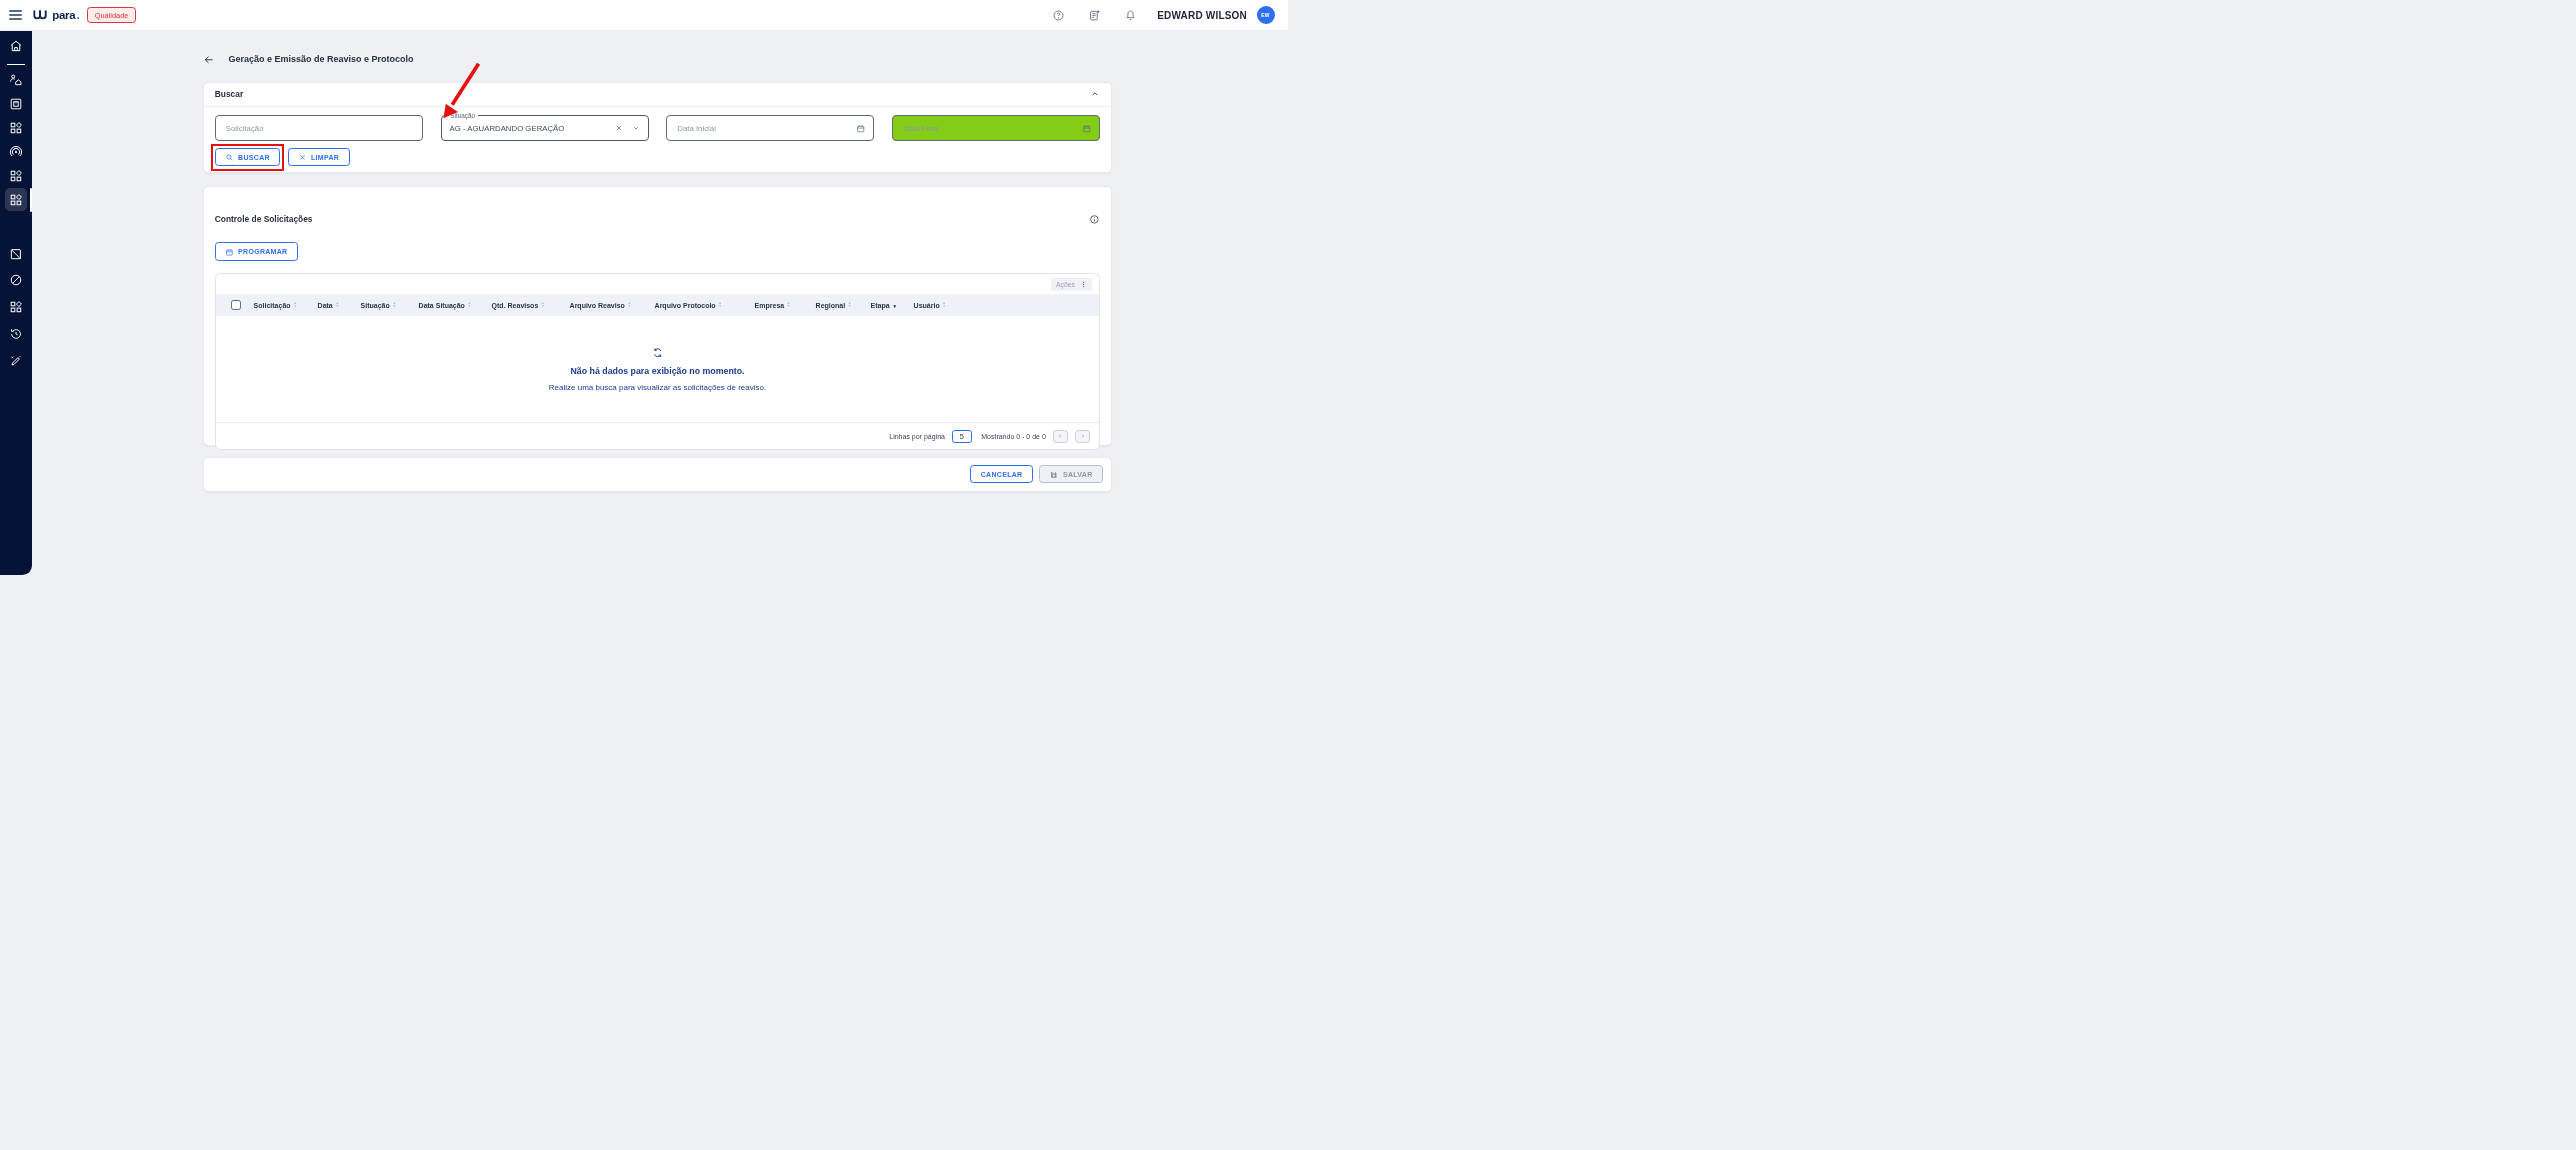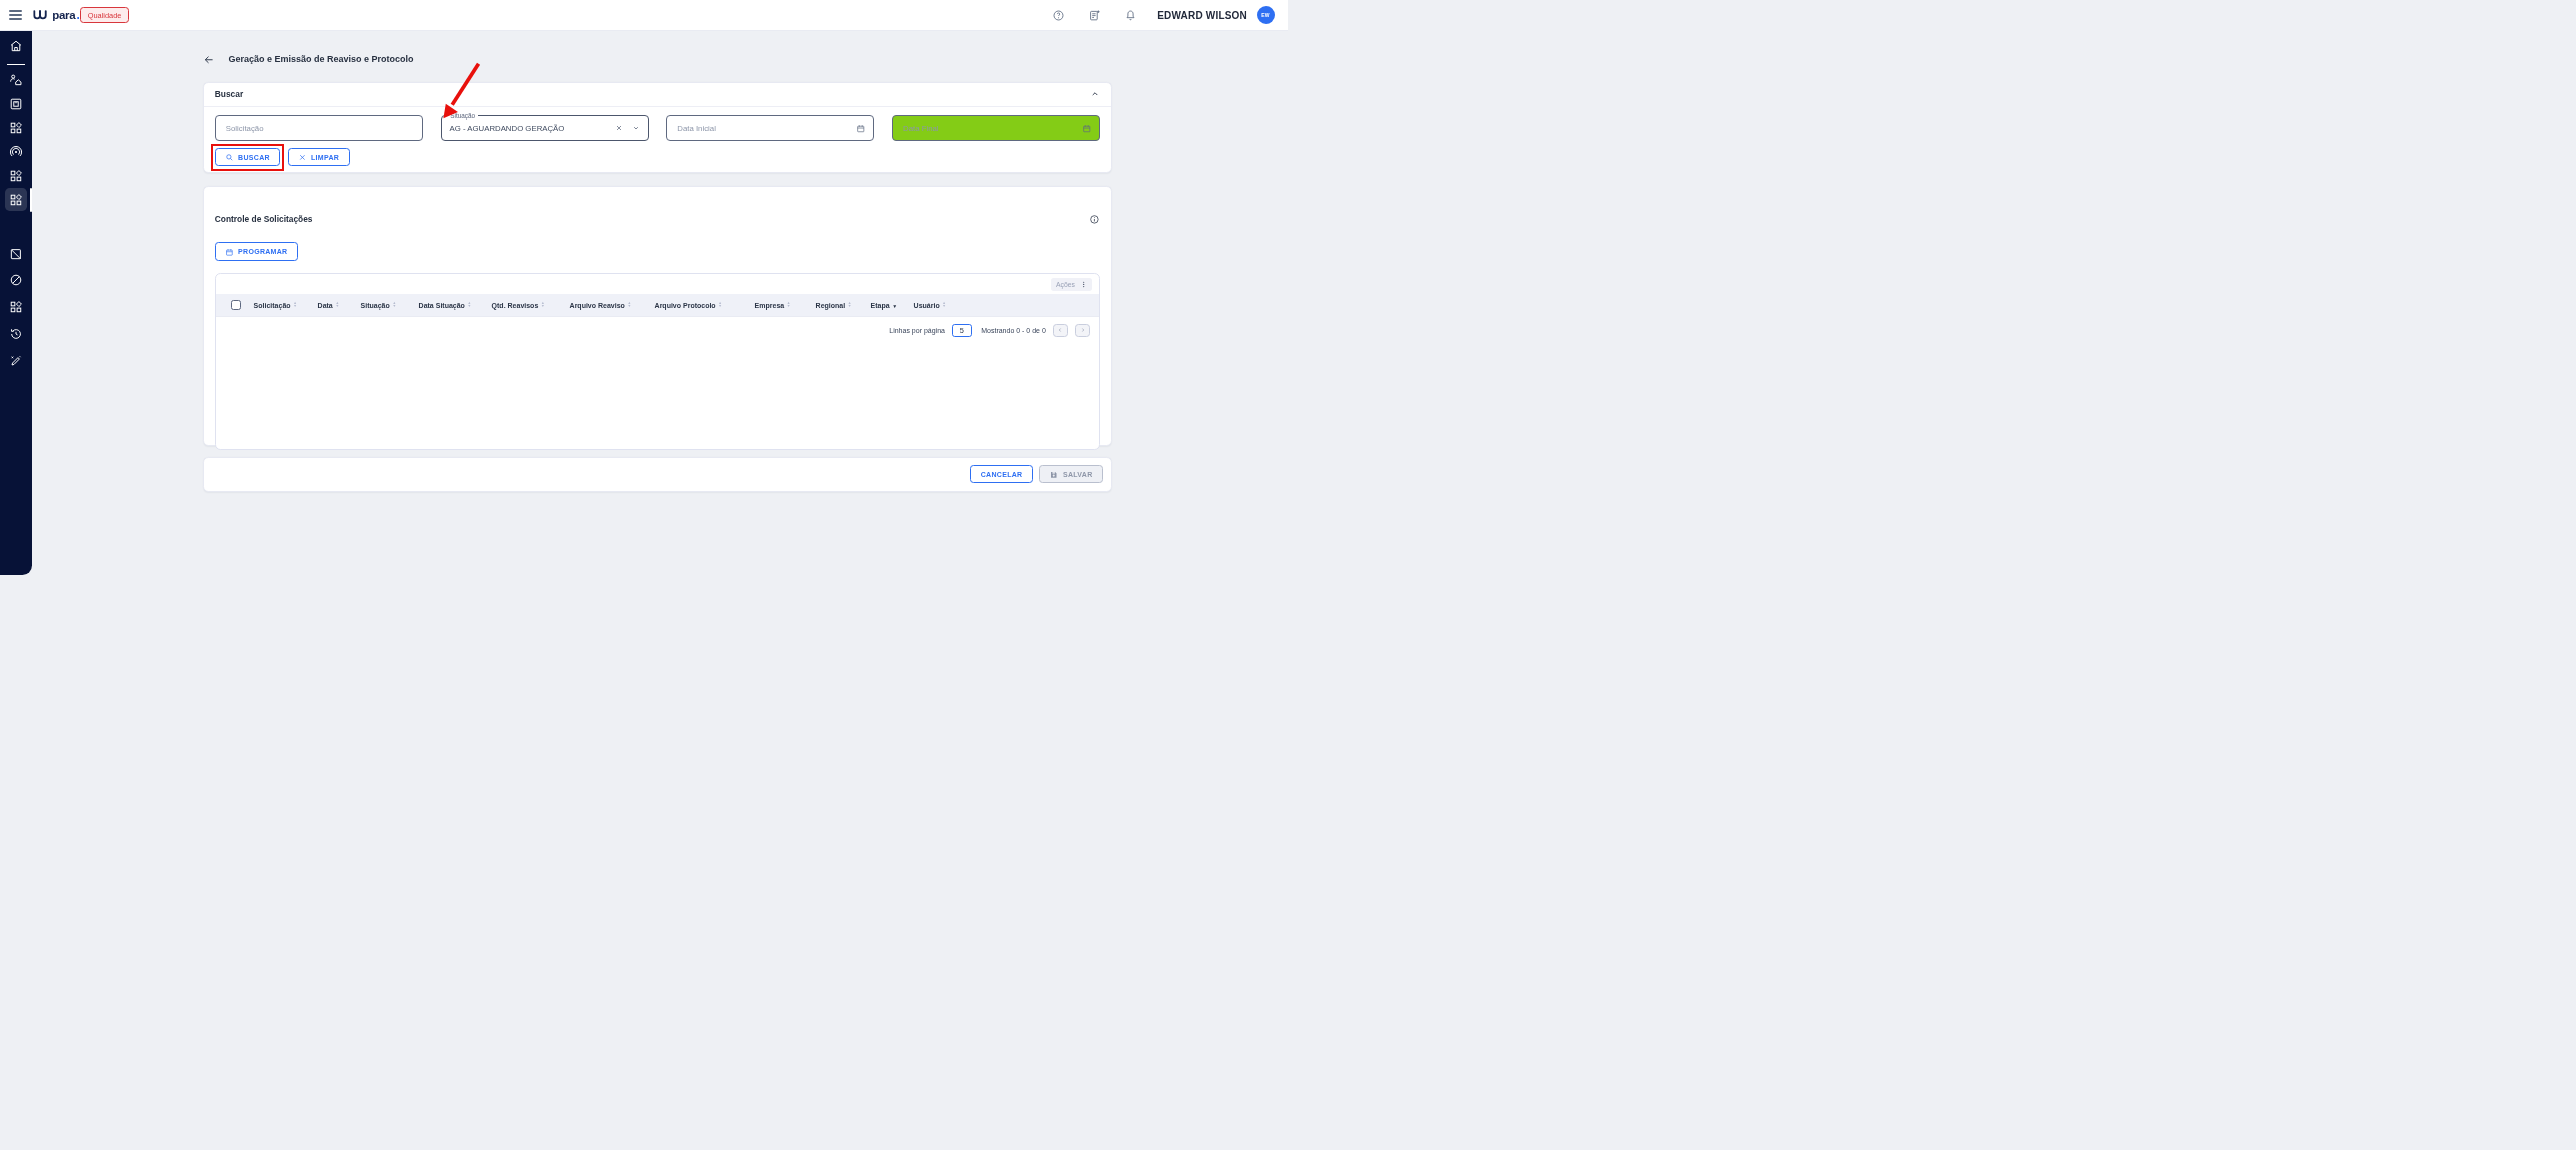--- a/index.html
+++ b/index.html
@@ -8,21 +8,21 @@
   svg{display:block}
 
   
   .topbar{position:absolute;top:0;left:0;width:100%;height:31px;background:#fff;border-bottom:0.7px solid #e9ebf2;display:flex;align-items:center;padding:0 13.5px 0 8px;z-index:30}
   .hamb{width:13px;display:flex;flex-direction:column;gap:2.4px;cursor:pointer;margin-left:1.4px}
   .hamb span{height:1.6px;background:#5b6980;border-radius:1.4px}
   .logo{display:flex;align-items:center;gap:4px;margin-left:10.8px}
   .logo-glyph{color:#16254f}
   .logo-text{font-size:11.5px;font-weight:800;color:#16254f;letter-spacing:-0.3px}
   .logo-dot{color:#2e6ff2;font-weight:900;font-size:12px;margin-left:-2.7px}
-  .badge{margin-left:0;padding:2.4px 6.8px;border:1px solid #d8363c;border-radius:3.4px;background:#fdecec;color:#d8363c;font-size:7.4px}
+  .badge{margin-left:7px;padding:2.4px 6.8px;border:1px solid #d8363c;border-radius:3.4px;background:#fdecec;color:#d8363c;font-size:7.4px}
   .top-right{margin-left:auto;display:flex;align-items:center}
   .tb-ic{width:13px;height:13px;color:#5b6980;cursor:pointer;margin-left:23px}
   .uname{font-size:10px;font-weight:700;color:#22293a;letter-spacing:0.2px;margin:0 9.5px 0 20px}
   .avatar{width:18px;height:18px;border-radius:50%;background:#2e6ff2;color:#fff;font-size:5px;font-weight:700;display:flex;align-items:center;justify-content:center;letter-spacing:0.3px;cursor:pointer}
 
   
   .sidebar{position:absolute;top:31px;left:0;width:32px;bottom:0;background:#071237;border-bottom-right-radius:9.5px;z-index:25;display:flex;flex-direction:column;align-items:center;padding-top:6.8px}
   .sb-item{width:32px;height:16px;margin-bottom:8px;display:flex;align-items:center;justify-content:center;position:relative;cursor:pointer}
   .sb-item:nth-child(n+9){margin-bottom:10.8px}
   .sb-item.gap{margin-top:30px}
@@ -481,20 +481,27 @@
               <span class="sort-on">▼</span>
             </div>
             <div class="th c10">
               <span>Usuário</span>
               <span class="sort">
                 <i>▲</i>
                 <i>▼</i>
               </span>
             </div>
           </div>
+        <div class="tbody">
+          <svg class="refresh-ic" viewBox="0 0 17 17" width="11.5" height="11.5">
+              <use href="#i-refresh"></use>
+            </svg>
+          <span class="empty-title">Não há dados para exibição no momento.</span>
+          <span class="empty-sub">Realize uma busca para visualizar as solicitações de reaviso.</span>
+        </div>
         <div class="tfoot">
           <span class="lpp-label">Linhas por página</span>
           <span class="lpp-box">5</span>
           <span class="showing">Mostrando 0 - 0 de 0</span>
           <span class="pg-btn">
               <svg viewBox="0 0 9 9" width="6" height="6">
                 <use href="#i-chev-left"></use>
               </svg>
             </span>
           <span class="pg-btn">

